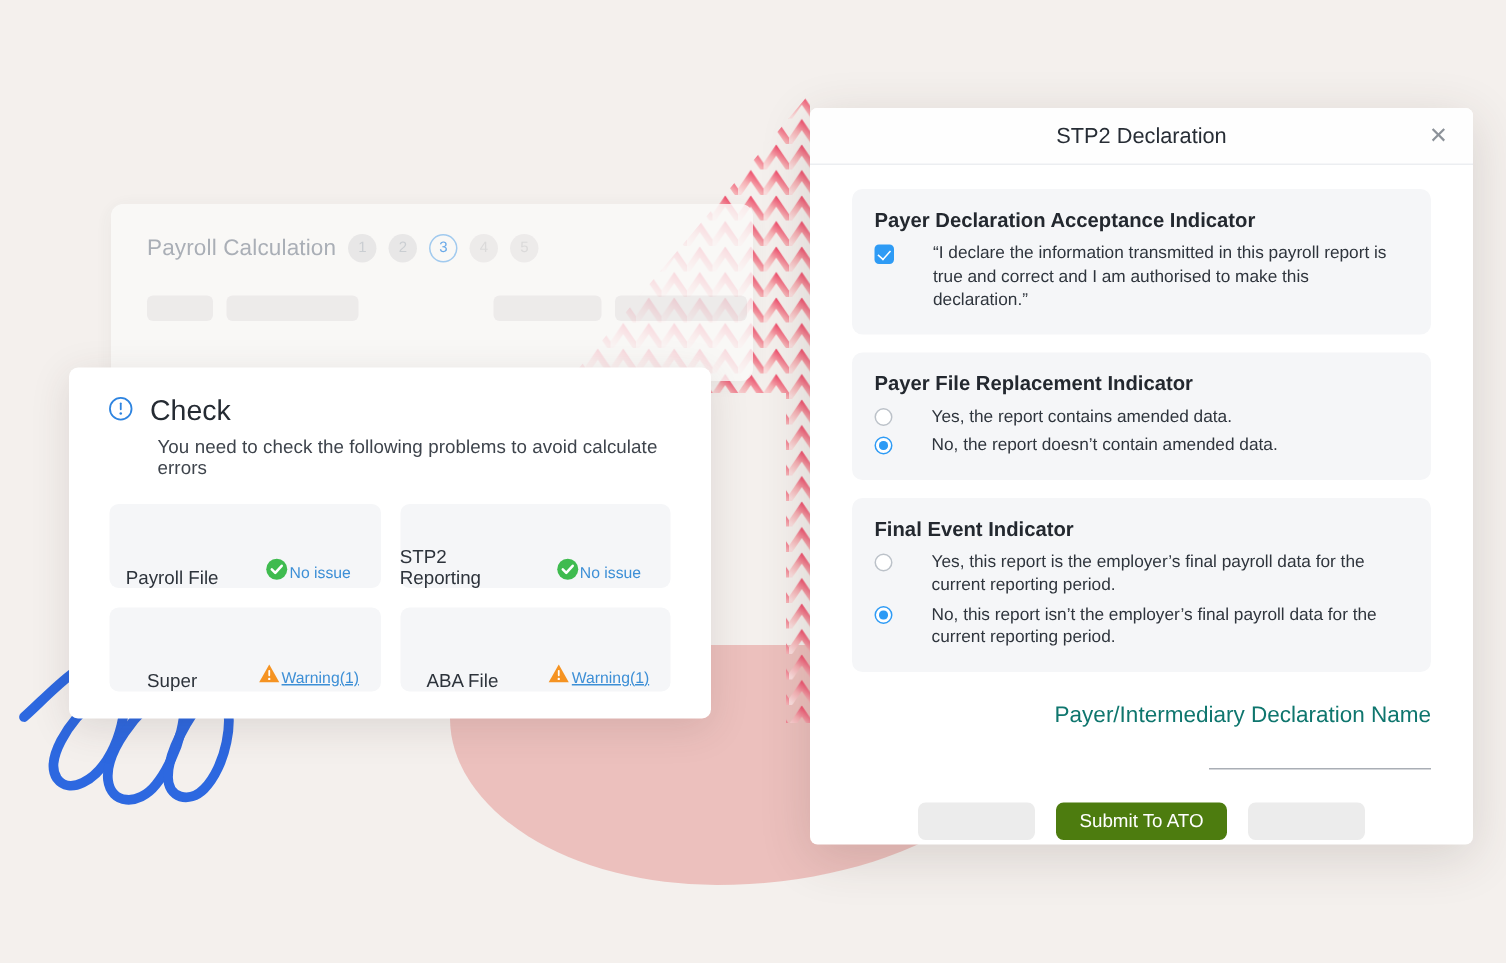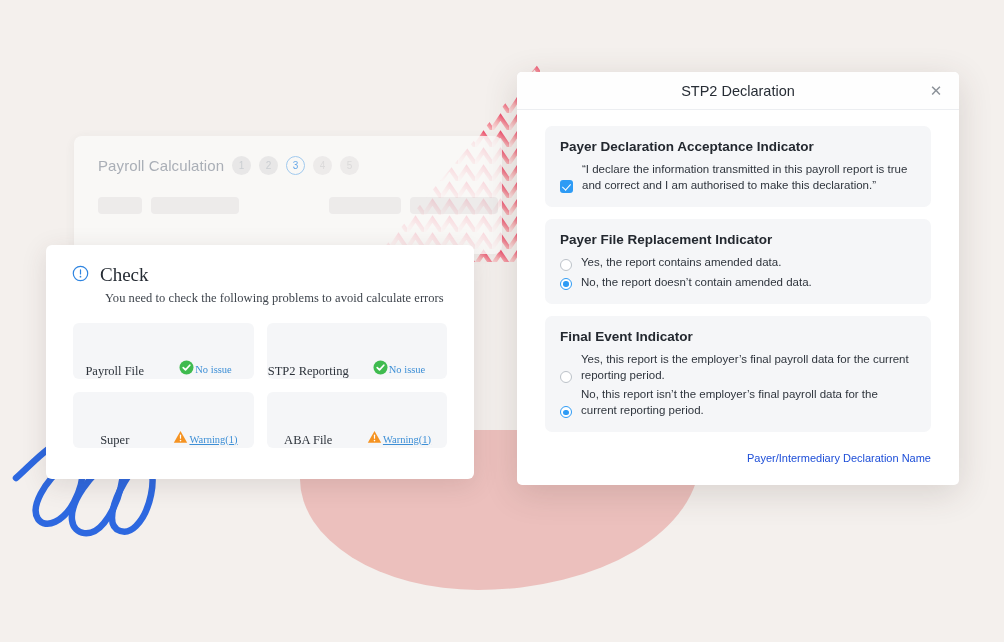--- a/index.html
+++ b/index.html
@@ -55,21 +55,20 @@
   .step-dot.faint { background: #eceaea; color: #d6d6d6; }
   #payroll-bars { display: flex; gap: 9px; padding: 22px 0 0 24px; }
   .ph-bar { height: 17px; border-radius: 4px; background: #eceaea; }
 
   
   #check-card {
     position: absolute; left: 46px; top: 245px;
     width: 428px; height: 234px;
     background: #fff; border-radius: 6px;
     box-shadow: 0 6px 26px rgba(70,50,45,.13);
-    font-family: Liberation Serif, serif;
   }
   #check-header { padding: 19px 0 0 26px; }
   #check-title-row { display: flex; align-items: center; gap: 11px; }
   #check-title { font-size: 19px; color: #252b33; font-weight: 400; }
   #check-sub {
     font-size: 12.5px; color: #3e444c; margin: 5px 0 0 33px; letter-spacing: .05px;
   }
   #check-grid {
     display: grid; grid-template-columns: 1fr 1fr;
     gap: 13px; padding: 17px 27px 0 27px;
@@ -85,22 +84,22 @@
   .tile-sep { width: 1px; background: #e2e5ea; margin: 11px 0; }
   .tile-status {
     width: 96px; display: flex; flex-direction: row;
     align-items: center; justify-content: center; gap: 1px;
   }
   .status-text { font-size: 10.5px; color: #3d8fd6; }
   .status-text.warn { color: #3d8fd6; text-decoration: underline; }
 
   
   #stp2-modal {
-    position: absolute; left: 517px; top: 72px;
-    width: 442px; height: 413px;
+    position: absolute; left: 540px; top: 72px;
+    width: 442px; height: 491px;
     background: #fff; border-radius: 5px;
     box-shadow: 0 8px 34px rgba(70,50,45,.16);
     overflow: hidden;
   }
   #modal-titlebar {
     position: relative; height: 38px;
     display: flex; align-items: center; justify-content: center;
     border-bottom: 1px solid #eceef1;
     background: #fefefe;
   }
@@ -112,21 +111,21 @@
     font-size: 15px; color: #8c9299; cursor: pointer; line-height: 1;
   }
   #modal-body { padding: 16px 28px 0 28px; }
   .section {
     background: #f5f6f8; border-radius: 7px;
     padding: 13px 15px 14px 15px; margin-bottom: 12px;
   }
   .section-title {
     font-size: 13.5px; font-weight: bold; color: #23282f; margin-bottom: 7px;
   }
-  .opt-row { display: flex; align-items: flex-end; gap: 9px; margin-top: 3px; }
+  .opt-row { display: flex; align-items: flex-start; gap: 26px; margin-top: 3px; }
   .opt-text {
     font-size: 11.5px; color: #2f353d; line-height: 1.35; padding-top: 1px;
   }
 
   
   .cbox {
     width: 13px; height: 13px; border-radius: 3px; flex: 0 0 13px;
     background: #2e9bf5; position: relative; margin-top: 2px; cursor: pointer;
   }
   .cbox::after {
@@ -141,21 +140,21 @@
     margin-top: 2px; position: relative; cursor: pointer;
   }
   .radio.on { border-color: #2e9bf5; }
   .radio.on::after {
     content: ""; position: absolute; left: 2.4px; top: 2.4px;
     width: 5.5px; height: 5.5px; border-radius: 50%; background: #2e9bf5;
   }
 
   
   #decl-wrap { padding: 8px 28px 0 28px; text-align: right; }
-  #decl-label { font-size: 11px; color: #1d4ed8; }
+  #decl-label { font-size: 15px; color: #0f766e; }
   #decl-input {
     display: inline-block; width: 148px; height: 22px;
     border: none; border-bottom: 1px solid #a9aeb5;
     background: transparent; outline: none;
     font-family: "Liberation Sans", sans-serif; font-size: 12px;
     color: #23282f; margin-top: 6px; text-align: left;
   }
   
   #modal-footer {
     display: flex; align-items: center; justify-content: center;

